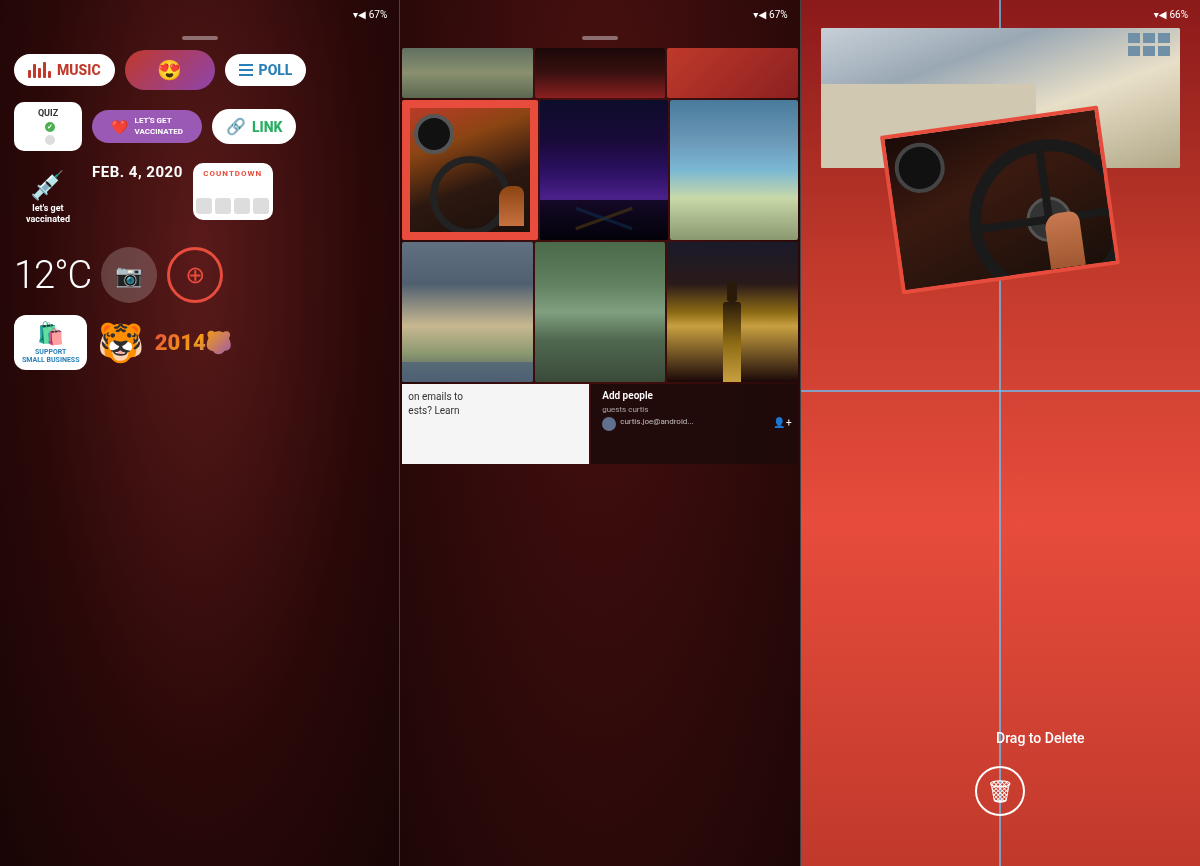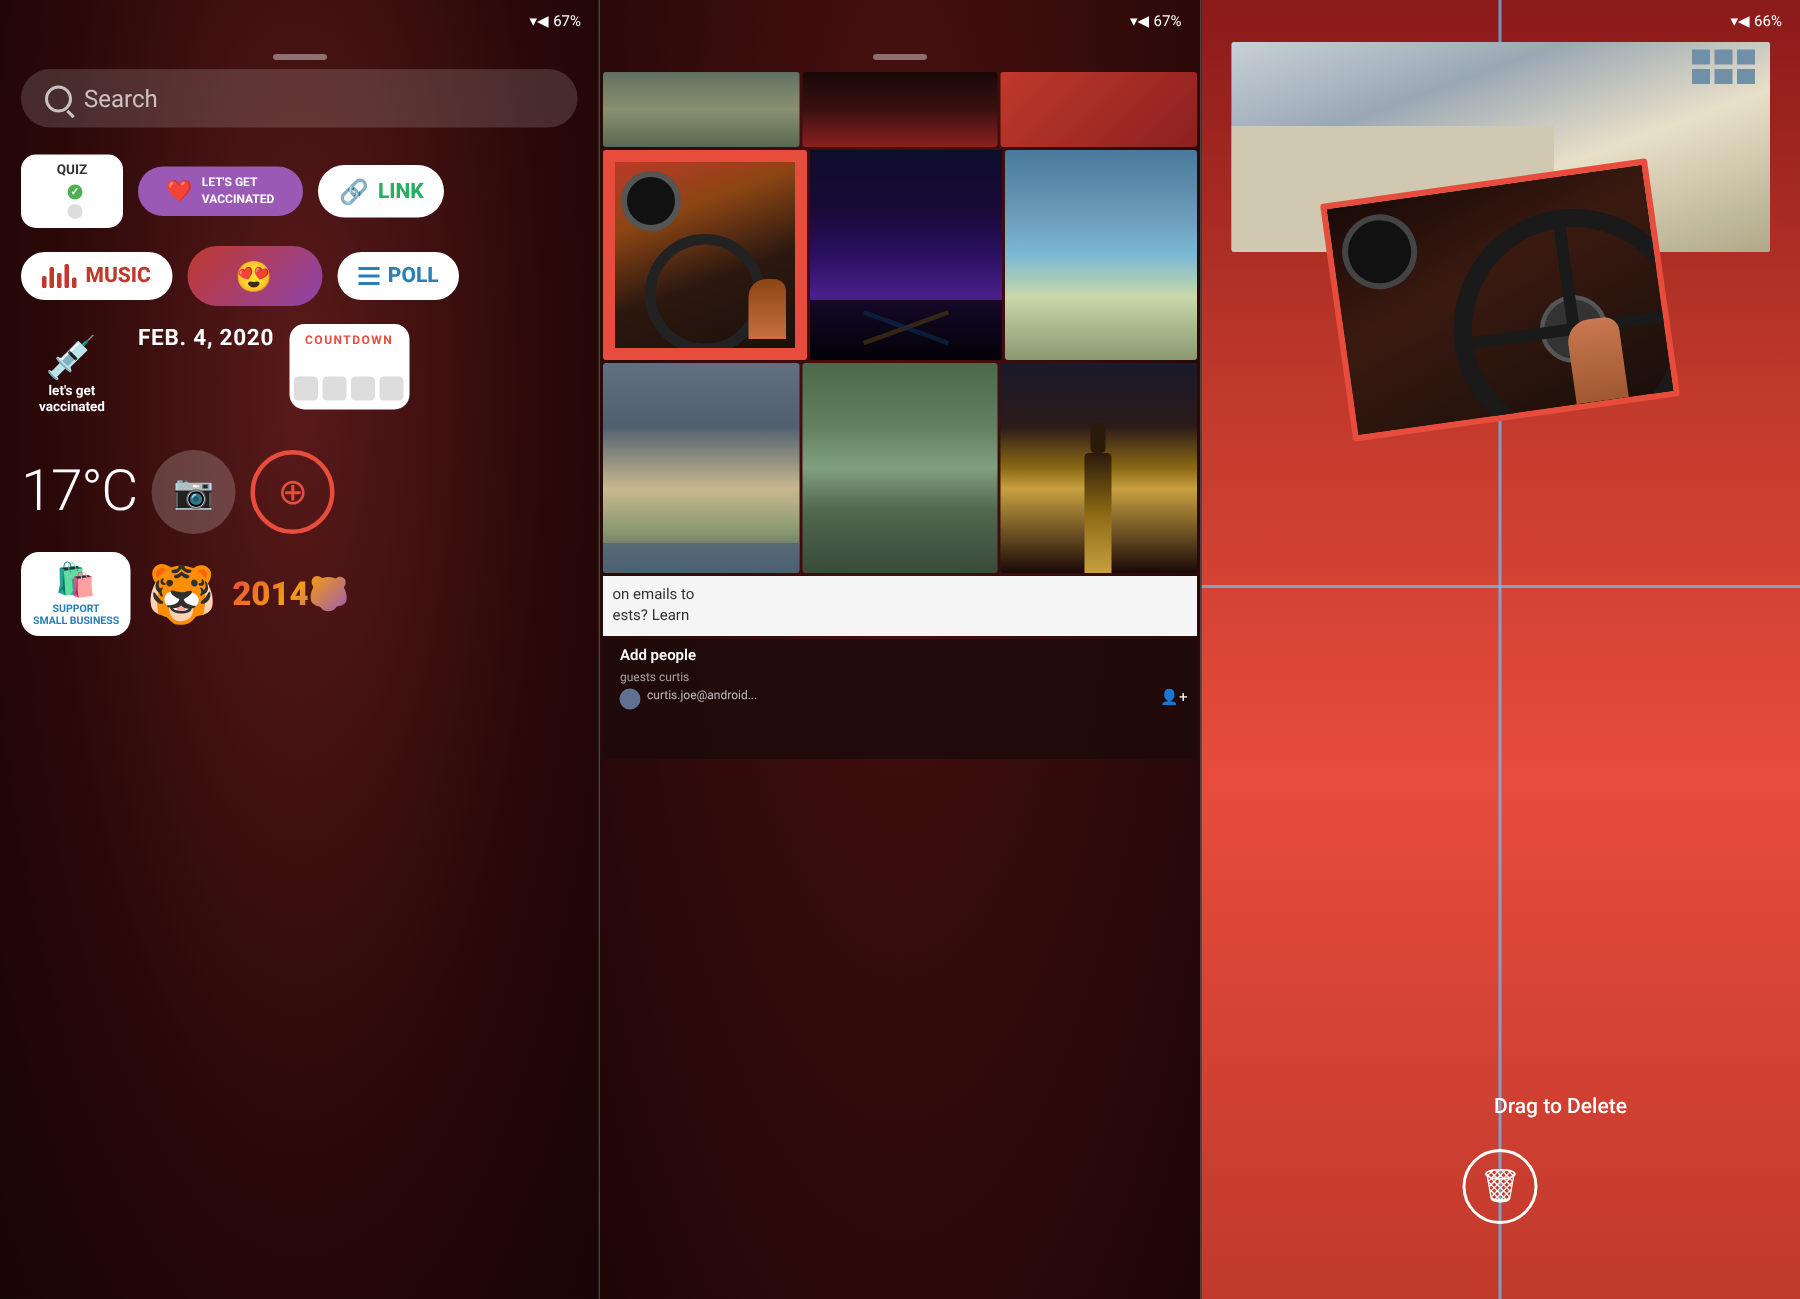--- a/index.html
+++ b/index.html
@@ -403,21 +403,20 @@
       inset: 0;
       border: 4px solid #e74c3c;
       pointer-events: none;
       z-index: 5;
     }
 
     
     .photo-bottom-row {
       display: flex;
       gap: 2px;
-      flex-direction: column;
     }
     .photo-event {
       flex: 1;
       background: #1a1a2a;
       min-height: 80px;
       padding: 6px;
       overflow: hidden;
     }
     .event-title { color: white; font-size: 10px; font-weight: 700; margin-bottom: 4px; }
     .event-detail { color: rgba(255,255,255,0.6); font-size: 8px; margin-bottom: 2px; display: flex; gap: 4px; }
@@ -567,26 +566,46 @@
 
   <div class="status-bar">
     <div class="status-bar-icons">
       <span>▾◀</span>
       <span>67%</span>
     </div>
   </div>
 
   <div class="drag-handle"></div>
 
-  <div class="search-bar">
-    <div class="search-icon-circle"></div>
-    <span class="search-bar-text">Search</span>
-  </div>
 
   <div class="sticker-grid">
+
+    <div class="sticker-row">
+      <div class="sticker-item sticker-music">
+        <div class="music-bars">
+          <div class="music-bar" style="height:8px"></div>
+          <div class="music-bar" style="height:14px"></div>
+          <div class="music-bar" style="height:10px"></div>
+          <div class="music-bar" style="height:16px"></div>
+          <div class="music-bar" style="height:7px"></div>
+        </div>
+        <span>MUSIC</span>
+      </div>
+      <div class="sticker-item sticker-emoji">
+        <span>😍</span>
+      </div>
+      <div class="sticker-item sticker-poll">
+        <div class="poll-lines">
+          <div class="poll-line"></div>
+          <div class="poll-line"></div>
+          <div class="poll-line"></div>
+        </div>
+        <span>POLL</span>
+      </div>
+    </div>
 
     <div class="sticker-row">
       <div class="sticker-item sticker-quiz">
         <div class="quiz-title">QUIZ</div>
         <div class="quiz-bars">
           <div class="quiz-bar-row">
             <div class="quiz-bar-bg">
                 <div class="quiz-bar-fill" style="width:80%"></div>
               </div>
             <div class="quiz-check">✓</div>
@@ -602,65 +621,41 @@
       <div class="sticker-item sticker-vaccine">
         <span class="vaccine-heart">❤️</span>
         <span style="font-size:8px; line-height:1.3;">LET'S GET<br>VACCINATED</span>
       </div>
       <div class="sticker-item sticker-link">
         <span class="link-icon">🔗</span>
         <span>LINK</span>
       </div>
     </div>
 
-    <div class="sticker-row">
-      <div class="sticker-item sticker-music">
-        <div class="music-bars">
-          <div class="music-bar" style="height:8px"></div>
-          <div class="music-bar" style="height:14px"></div>
-          <div class="music-bar" style="height:10px"></div>
-          <div class="music-bar" style="height:16px"></div>
-          <div class="music-bar" style="height:7px"></div>
-        </div>
-        <span>MUSIC</span>
-      </div>
-      <div class="sticker-item sticker-emoji">
-        <span>😍</span>
-      </div>
-      <div class="sticker-item sticker-poll">
-        <div class="poll-lines">
-          <div class="poll-line"></div>
-          <div class="poll-line"></div>
-          <div class="poll-line"></div>
-        </div>
-        <span>POLL</span>
-      </div>
-    </div>
-
     <div class="sticker-row" style="align-items:flex-start;">
       <div class="sticker-vaccine-large">
         <span class="syringe-emoji">💉</span>
         <span>let's get<br>vaccinated</span>
       </div>
       <div class="sticker-item sticker-date">
         <span>FEB. 4, 2020</span>
       </div>
       <div class="sticker-item sticker-countdown">
         <div class="countdown-title">COUNTDOWN</div>
         <div class="countdown-boxes">
           <div class="countdown-box"></div>
           <div class="countdown-box"></div>
           <div class="countdown-box"></div>
           <div class="countdown-box"></div>
         </div>
       </div>
     </div>
 
     <div class="sticker-row" style="align-items:center; margin-top:4px;">
-      <span class="sticker-temp">17°C</span>
+      <span class="sticker-temp">12°C</span>
       <div class="sticker-camera">
         <span>📷</span>
       </div>
       <div class="sticker-add">
         <span>⊕</span>
       </div>
     </div>
 
     <div class="sticker-row" style="align-items:center;">
       <div class="sticker-item sticker-support">

